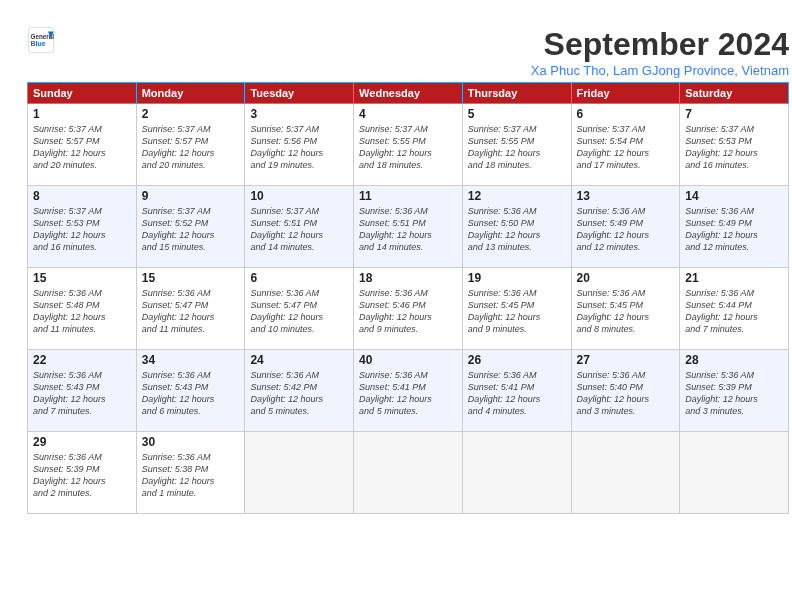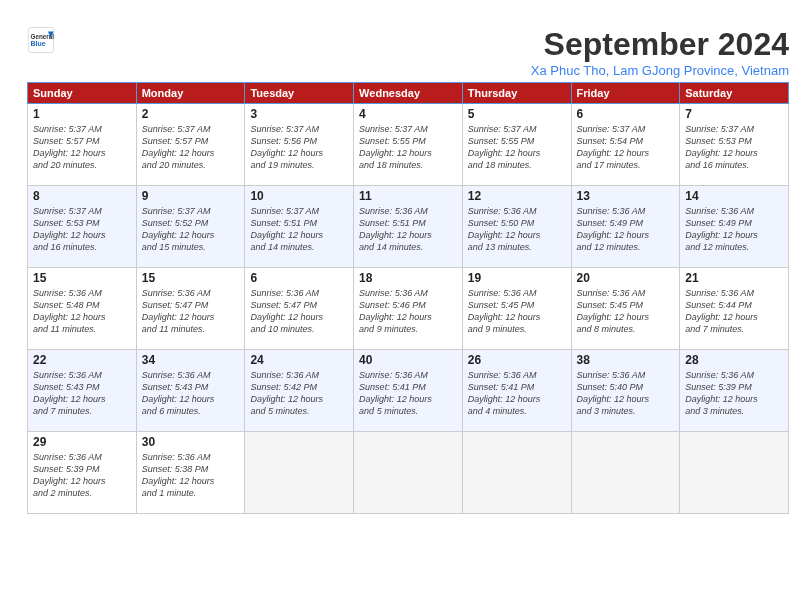--- a/index.html
+++ b/index.html
@@ -299,21 +299,21 @@
 and 5 minutes.</div>
           </td>
           <td>
             <span class="day-num">26</span>
             <div class="day-info" style="white-space: pre-line;">Sunrise: 5:36 AM
 Sunset: 5:41 PM
 Daylight: 12 hours
 and 4 minutes.</div>
           </td>
           <td>
-            <span class="day-num">38</span>
+            <span class="day-num">27</span>
             <div class="day-info" style="white-space: pre-line;">Sunrise: 5:36 AM
 Sunset: 5:40 PM
 Daylight: 12 hours
 and 3 minutes.</div>
           </td>
           <td>
             <span class="day-num">28</span>
             <div class="day-info" style="white-space: pre-line;">Sunrise: 5:36 AM
 Sunset: 5:39 PM
 Daylight: 12 hours

